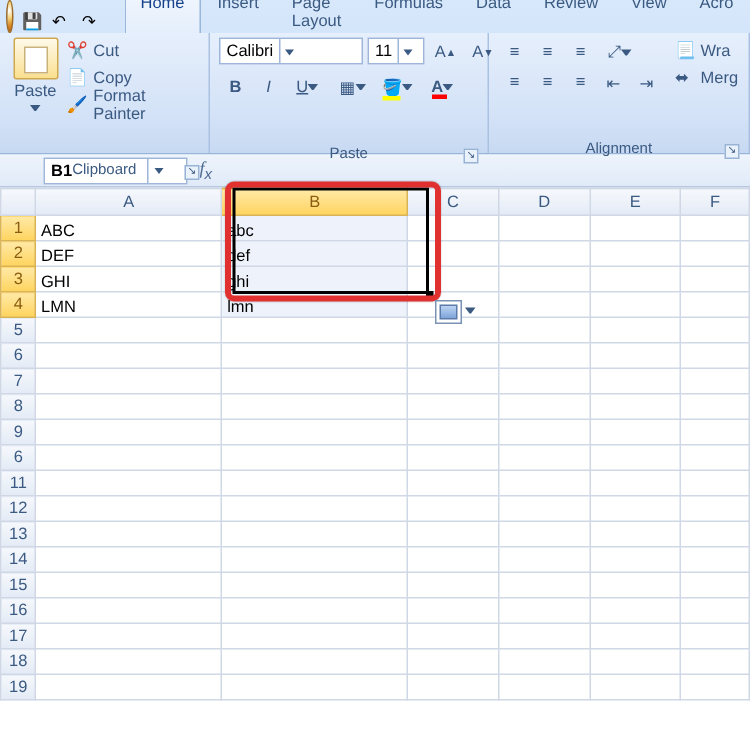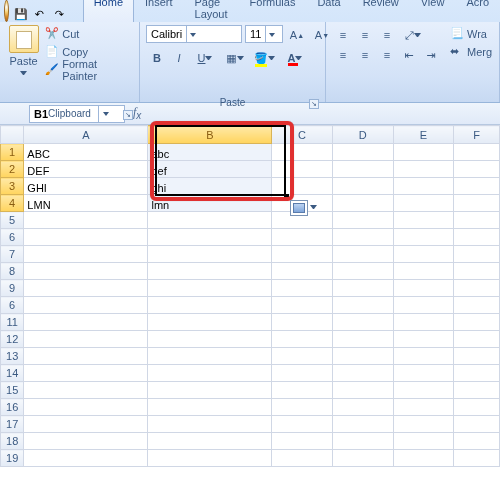--- a/index.html
+++ b/index.html
@@ -164,20 +164,21 @@
           <div class="smallrow">
               <span class="ico">📃</span>
               <span>Wra</span>
             </div>
           <div class="smallrow">
               <span class="ico">⬌</span>
               <span>Merg</span>
             </div>
         </div>
       </div>
+      <div class="group-label"><span>Alignment</span><span class="dlaunch">↘</span></div>
     </div>
   </div>
 </div>
 
 <div class="fbar">
   <div class="namebox">
     <input value="B1" style="">
     <span class="dd"></span>
   </div>
   <span class="fx">f<sub>x</sub></span>

